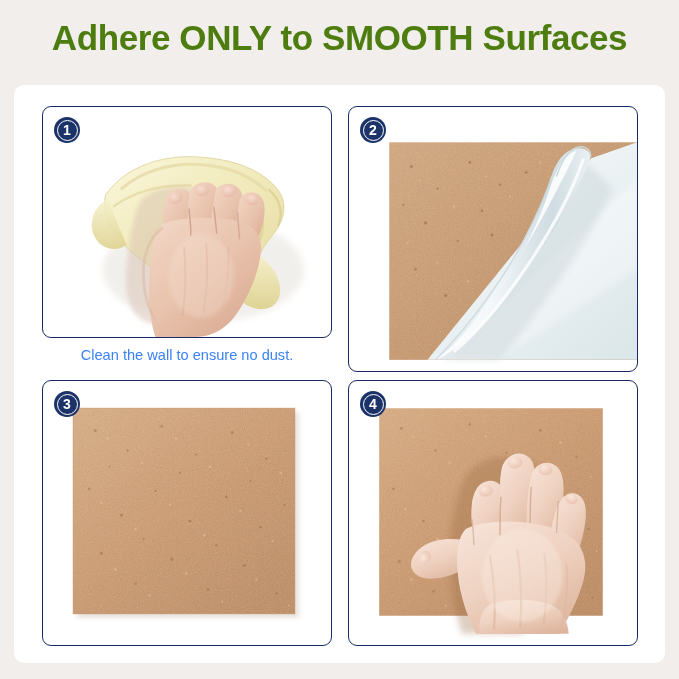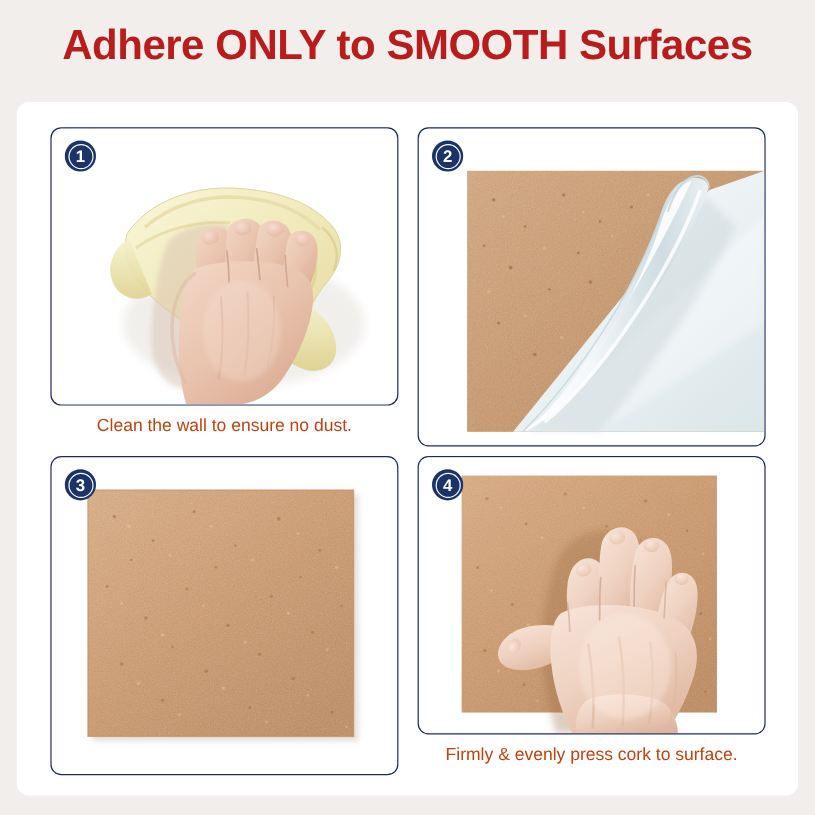--- a/index.html
+++ b/index.html
@@ -27,21 +27,21 @@
   .page-title {
     position: absolute;
     left: 0;
     top: 18px;
     width: 679px;
     text-align: center;
     font-family: "Liberation Sans", sans-serif;
     font-size: 35px;
     font-weight: bold;
     letter-spacing: -0.4px;
-    color: #b91c1c;
+    color: #4d7c0f;
     white-space: nowrap;
   }
 
   
   .content-card {
     position: absolute;
     left: 14px;
     top: 85px;
     width: 651px;
     height: 578px;
@@ -77,21 +77,21 @@
     background: #FFFFFF;
     overflow: hidden;
   }
 
   .step-caption {
     flex: 0 0 auto;
     height: 34px;
     line-height: 34px;
     text-align: center;
     font-size: 14.6px;
-    color: #c2410c;
+    color: #3b82f6;
     font-family: "Liberation Sans", sans-serif;
     white-space: nowrap;
   }
 
   
   .step-badge {
     position: absolute;
     left: 11px;
     top: 10px;
     width: 26px;
@@ -545,18 +545,17 @@
               <path d="M124,152 C124,144 123,134 122,126" fill="none" stroke="#D1A890" stroke-width="1.4" opacity="0.7"></path>
 
               <ellipse cx="172" cy="182" rx="40" ry="46" fill="#FBEDE3" opacity="0.38" filter="url(#soft4s)"></ellipse>
             </svg>
           </div>
 
           <div class="step-badge">
             <span class="badge-num">4</span>
           </div>
         </div>
-        <div class="step-caption">Firmly &amp; evenly press cork to surface.</div>
       </div>
 
     </div>
   </div>
 </div>
 
 </body></html>

